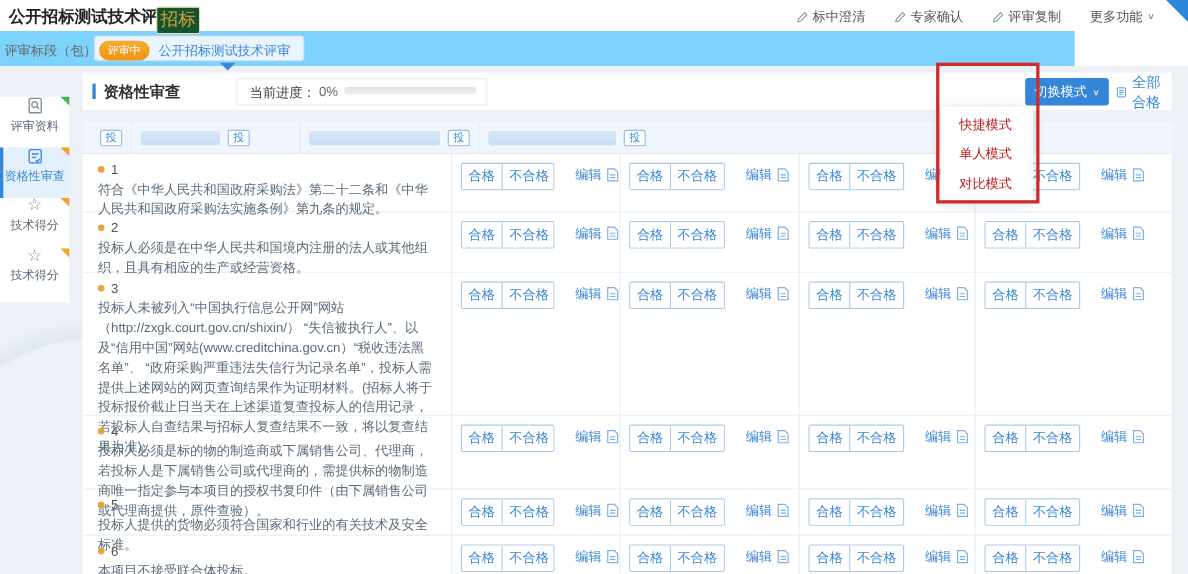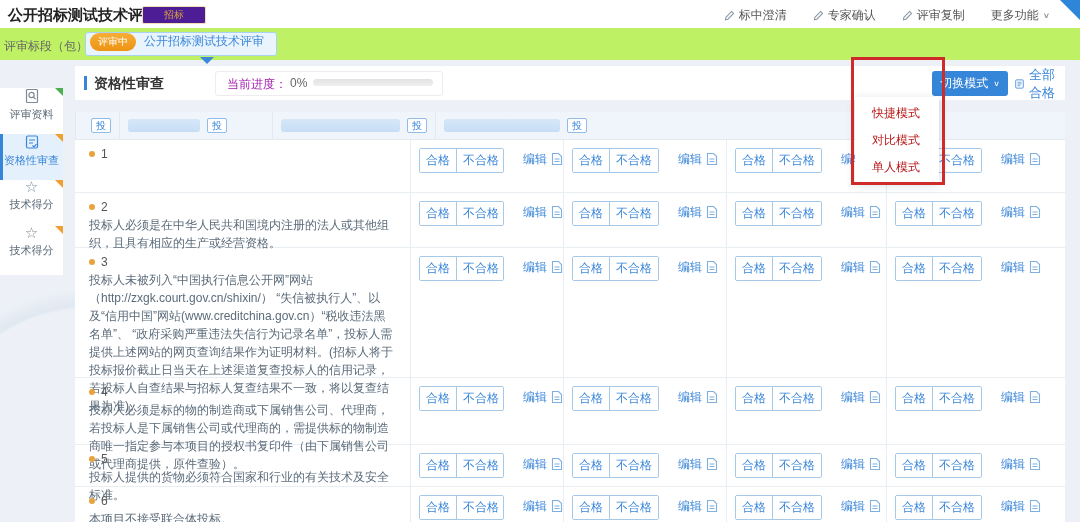--- a/index.html
+++ b/index.html
@@ -3,33 +3,33 @@
 <meta charset="utf-8">
 <style>
   * { margin:0; padding:0; box-sizing:border-box; }
   html,body { width:1080px; height:522px; overflow:hidden;
     font-family:"Liberation Sans","DejaVu Sans",sans-serif; background:#fff; }
   .app { position:relative; width:1080px; height:522px; background:#fff; overflow:hidden; }
 
   
   .topbar { position:absolute; left:0; top:0; width:1080px; height:28px; background:#fff; z-index:5; }
   .page-title { position:absolute; left:8px; top:6px; font-size:15px; font-weight:bold; color:#222; }
-  .title-badge { position:absolute; left:142px; top:6px; font-size:10px; color:#d9a23c;
-    background:#4c1d95; border:1px solid #f0dfb4; border-radius:2px; padding:1px 21px; }
+  .title-badge { position:absolute; left:142px; top:6px; font-size:16px; color:#d9a23c;
+    background:#14532d; border:1px solid #f0dfb4; border-radius:2px; padding:1px 3px; }
   .top-menu { position:absolute; right:30px; top:7px; display:flex; gap:26px; align-items:center; }
   .menu-item { display:flex; align-items:center; gap:4px; font-size:12px; color:#555; cursor:pointer; }
   .menu-item svg { display:block; }
   .caret { font-size:10px; color:#888; transform:scaleY(.8); }
   .corner-ribbon { position:absolute; right:0; top:0; width:0; height:0;
     border-top:20px solid #2e86d8; border-left:20px solid transparent; }
 
   
-  .stage-row { position:absolute; left:0; top:28px; width:1080px; height:32px; background:#bef264; z-index:4; }
+  .stage-row { position:absolute; left:0; top:28px; width:977px; height:32px; background:#7dd3fc; z-index:4; }
   .stage-label { position:absolute; left:4px; top:10px; font-size:12px; color:#666; }
-  .stage-tab { position:absolute; left:85px; top:4px; height:24px; display:flex; align-items:flex-start; gap:8px;
+  .stage-tab { position:absolute; left:85px; top:4px; height:24px; display:flex; align-items:flex-end; gap:8px;
     background:#e9f4fd; border:1px solid #a9d2f2; border-radius:3px; padding:0 12px 0 4px; cursor:pointer; }
   .status-pill { background:linear-gradient(#f6ad35,#ee9312); color:#fff; font-size:10px;
     border-radius:9px; padding:2px 8px; }
   .stage-tab-name { font-size:12px; color:#3b87d9; }
   .tab-pointer { position:absolute; left:200px; top:29px; width:0; height:0;
     border-left:7px solid transparent; border-right:7px solid transparent; border-top:7px solid #3b87d9; }
 
   
   .content-bg { position:absolute; left:0; top:60px; width:1080px; height:462px; background:#edf1f7; }
   .content-bg::after { content:""; position:absolute; left:-120px; bottom:-160px; width:420px; height:420px;
@@ -47,21 +47,21 @@
   .side-item.active::before { content:""; position:absolute; left:0; top:0; width:3px; height:100%; background:#3585d8; }
   .side-item.active .side-label { color:#3b87d9; }
   .star-glyph { font-size:15px; line-height:14px; color:#7d8b99; }
 
   
   .toolbar { position:absolute; left:75px; top:66px; width:990px; height:34px; background:#fff; z-index:3; }
   .accent-bar { position:absolute; left:9px; top:10px; width:3px; height:14px; background:#3585d8; }
   .section-title { position:absolute; left:19px; top:9px; font-size:14px; font-weight:bold; color:#333; }
   .progress-box { position:absolute; left:140px; top:5px; width:228px; height:25px;
     border:1px solid #ededed; border-radius:3px; background:#fff; }
-  .progress-label { position:absolute; left:152px; top:10px; font-size:12px; color:#a21caf; }
+  .progress-label { position:absolute; left:152px; top:10px; font-size:12px; color:#404040; }
   .progress-value { position:absolute; left:215px; top:10px; font-size:12px; color:#666; }
   .progress-track { position:absolute; left:238px; top:13px; width:120px; height:7px;
     background:linear-gradient(#e2e2e2,#efefef); border-radius:4px; overflow:hidden; }
   .progress-fill { height:100%; background:#3585d8; border-radius:4px; }
 
   .switch-btn { position:absolute; left:857px; top:5px; width:76px; height:25px; background:#3585d8;
     color:#fff; font-size:12px; border:none; border-radius:3px; cursor:pointer;
     display:flex; align-items:center; justify-content:center; gap:5px; }
   .switch-caret { font-size:9px; transform:scaleY(.8); }
   .tool-link { position:absolute; top:5px; height:25px; display:flex; align-items:center; gap:5px;
@@ -232,20 +232,21 @@
         <span class="bid-badge">投</span>
       </div>
     </div>
     <div id="tbody">
         <div class="trow" style="height: 53px;">
           <div class="cell-item">
             <div class="item-no">
               <span class="dot"></span>
               <span class="item-no-text">1</span>
             </div>
+            <div class="item-text">符合《中华人民共和国政府采购法》第二十二条和《中华人民共和国政府采购法实施条例》第九条的规定。</div>
           </div>
           <div class="cell-sup c0">
             <div class="btn-group">
               <button class="seg">合格</button>
               <button class="seg">不合格</button>
             </div>
             <span class="edit-link">编辑</span>
             <svg class="doc-icon" width="12" height="14" viewBox="0 0 12 14">
               <path d="M1.5 1.5h6l3 3v8h-9z" fill="#fff" stroke="#7fb0e0" stroke-width="1.1"></path>
               <path d="M3.5 7h5M3.5 9.5h5" stroke="#7fb0e0" stroke-width="1"></path>
@@ -549,19 +550,19 @@
               <path d="M1.5 1.5h6l3 3v8h-9z" fill="#fff" stroke="#7fb0e0" stroke-width="1.1"></path>
               <path d="M3.5 7h5M3.5 9.5h5" stroke="#7fb0e0" stroke-width="1"></path>
             </svg>
           </div>
         </div>
       </div>
   </div>
 
   <div class="mode-dropdown">
     <div class="mode-item">快捷模式</div>
+    <div class="mode-item">单人模式</div>
     <div class="mode-item">对比模式</div>
-    <div class="mode-item">单人模式</div>
   </div>
 
   <div class="annotation-box"></div>
 
 </div>
 
 </body></html>

